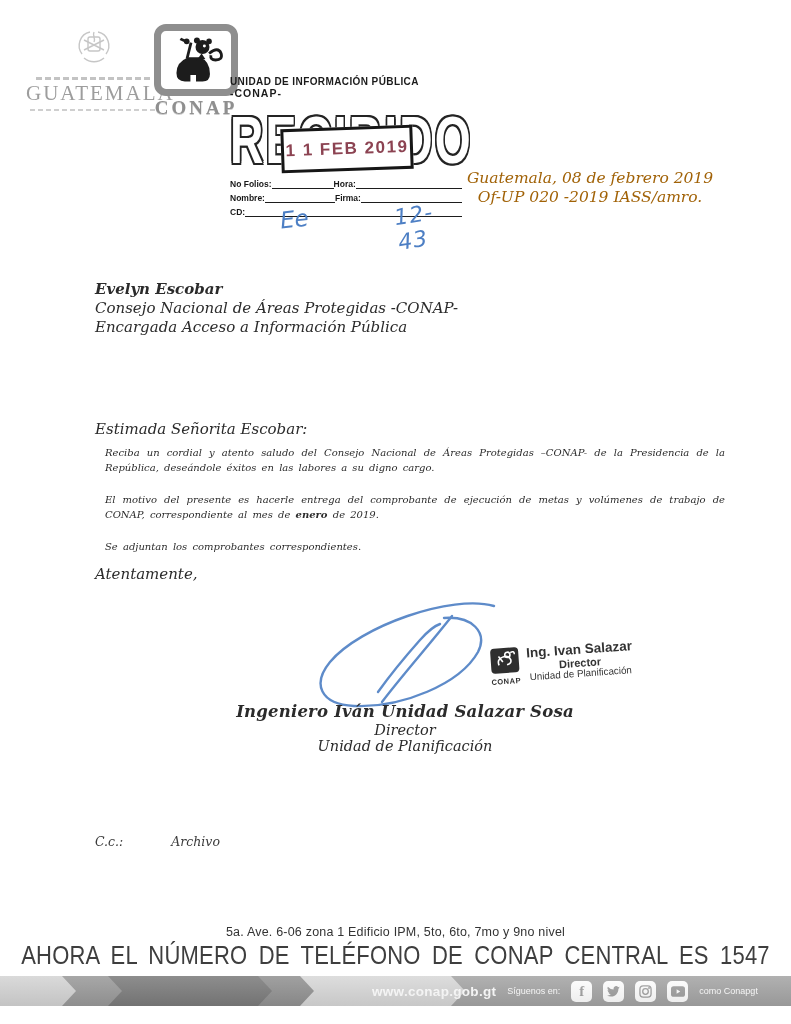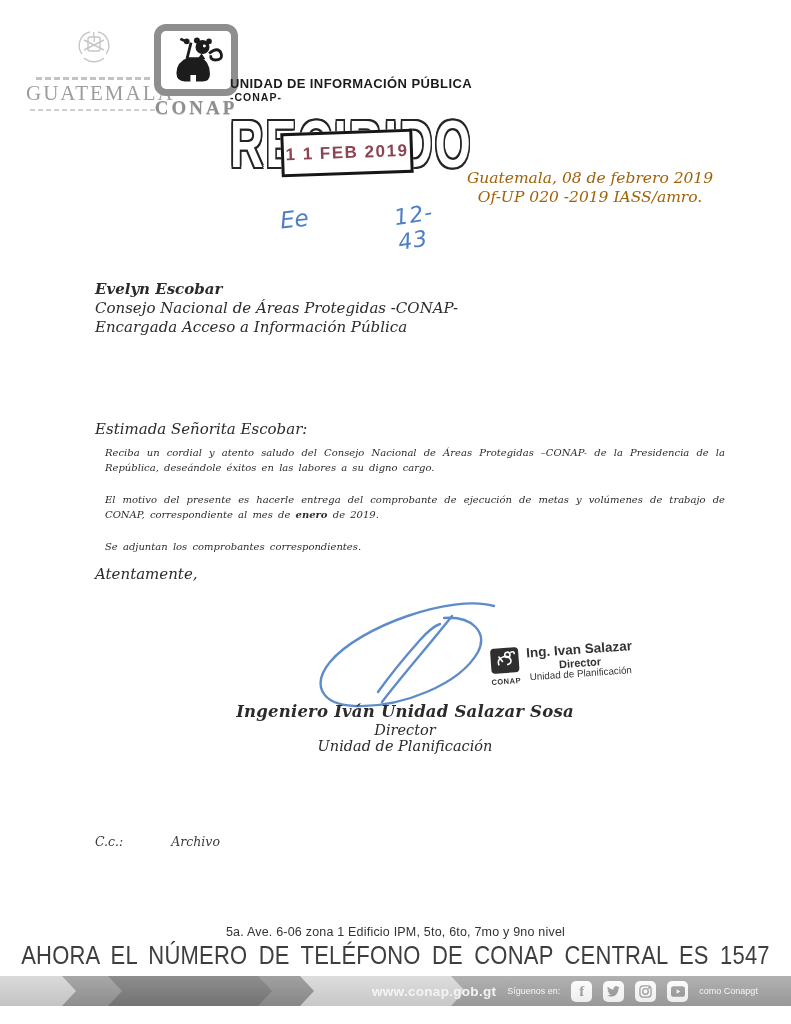--- a/index.html
+++ b/index.html
@@ -17,21 +17,21 @@
   .guat-name { font-family:"Liberation Serif", serif; font-size:21px; letter-spacing:2px; color:#9d9d9d; font-weight:400; }
   .guat-tiny-line2 { height:2px; background:repeating-linear-gradient(90deg,#cfcfcf 0 5px, transparent 5px 8px); margin:3px 4px 0; }
 
   .conap-logo { position:absolute; left:152px; top:24px; width:88px; text-align:center; }
   .conap-box { width:84px; height:72px; margin:0 auto; border:7px solid #8e8e8e; border-radius:12px; background:#fff; display:flex; align-items:center; justify-content:center; }
   .conap-word { font-family:"Liberation Serif", serif; font-size:19px; font-weight:700; letter-spacing:3px; color:#8f8f8f; margin-top:1px;
                 text-shadow:0 1px 0 #cfcfcf; }
 
   
   .rstamp { position:absolute; left:230px; top:76px; width:232px; color:#1b1b1b; }
-  .rstamp-title { font-family:"Liberation Sans", sans-serif; font-weight:700; font-size:13px; letter-spacing:.4px; text-align:center; white-space:nowrap; }
+  .rstamp-title { font-family:"Liberation Sans", sans-serif; font-weight:700; font-size:10px; letter-spacing:.4px; white-space:nowrap; }
   .rstamp-sub { font-family:"Liberation Sans", sans-serif; font-weight:700; font-size:10.5px; letter-spacing:1px; text-align:left; }
   .recibido-wrap { position:relative; height:76px; margin-top:2px; }
   .recibido {
     position:absolute; left:0; top:0; white-space:nowrap;
     font-family:"Liberation Sans", sans-serif; font-weight:700; font-size:66px; letter-spacing:3px;
     color:#ffffff;
     text-shadow:-2px -2px 0 #242424, 2px -2px 0 #242424, -2px 2px 0 #242424, 2px 2px 0 #242424,
                 -2px 0 0 #242424, 2px 0 0 #242424, 0 -2px 0 #242424, 0 2px 0 #242424;
     transform:scale(.70,1.02); transform-origin:left top;
   }
@@ -149,20 +149,38 @@
     <div class="conap-word">CONAP</div>
   </div>
 
   <div class="rstamp">
     <div class="rstamp-title">UNIDAD DE INFORMACIÓN PÚBLICA</div>
     <div class="rstamp-sub">-CONAP-</div>
     <div class="recibido-wrap">
       <div class="recibido">RECIBIDO</div>
       <div class="datebox">
         <span>1 1 FEB 2019</span>
+      </div>
+    </div>
+    <div class="rstamp-fields">
+      <div class="frow">
+        <span class="lbl">No Folios:</span>
+        <span class="ln" style="width:62px"></span>
+        <span class="lbl">Hora:</span>
+        <span class="ln" style="flex:1"></span>
+      </div>
+      <div class="frow">
+        <span class="lbl">Nombre:</span>
+        <span class="ln" style="width:70px"></span>
+        <span class="lbl">Firma:</span>
+        <span class="ln" style="flex:1"></span>
+      </div>
+      <div class="frow">
+        <span class="lbl">CD:</span>
+        <span class="ln" style="flex:1"></span>
       </div>
     </div>
     <div class="hand hand-folios">Ee</div>
     <div class="hand hand-hora">12-43</div>
   </div>
 
   <div class="dateline">
     <div>Guatemala, 08 de febrero  2019</div>
     <div>Of-UP 020 -2019  IASS/amro.</div>
   </div>

